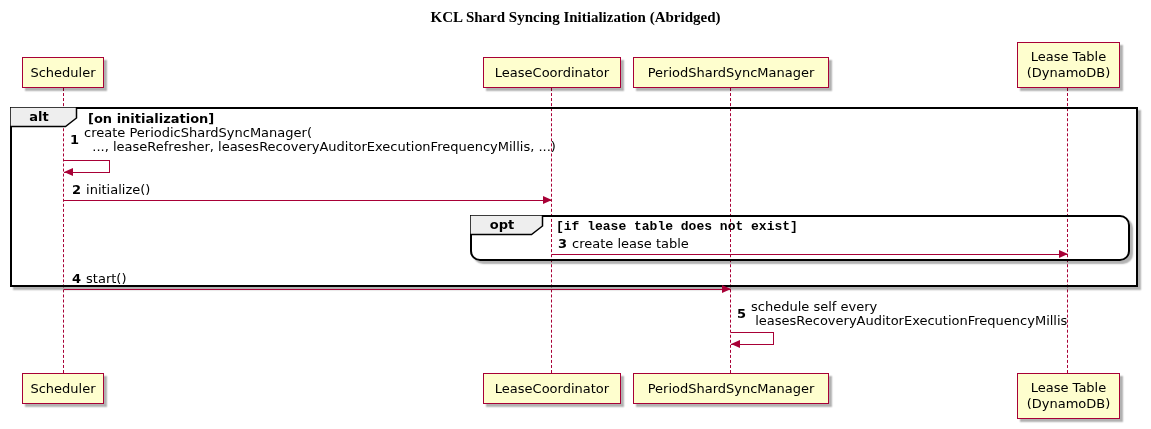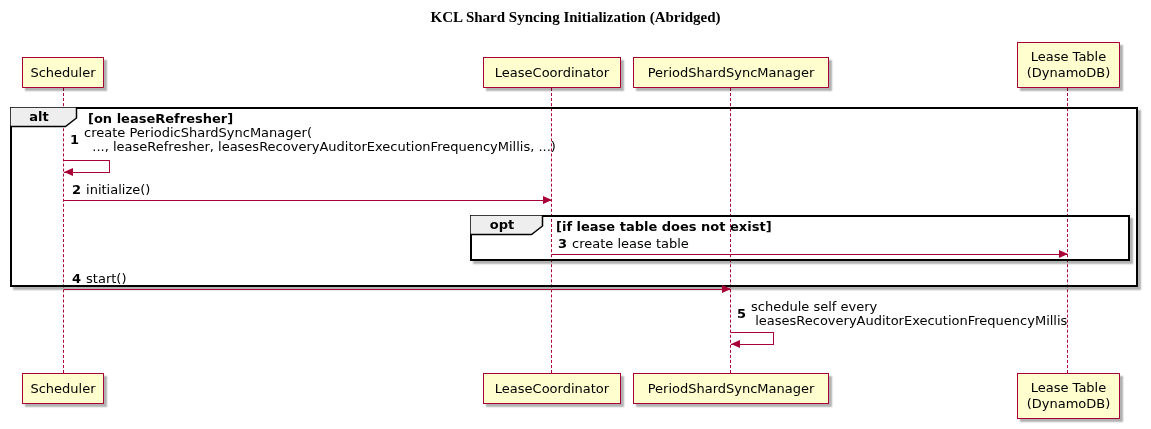--- a/index.html
+++ b/index.html
@@ -55,31 +55,31 @@
   <div class="lifeline" style="left:730px;top:88px;height:285px;"></div>
   <div class="lifeline" style="left:1067px;top:88px;height:285px;"></div>
 
   <div class="frame" style="left:10px;top:107px;width:1128px;height:180px;">
     <div class="frame-tab" style="width:68px;height:21px;">
       <svg width="68" height="21">
         <path d="M0,0 H66.5 V11 L55.5,19.5 H0 Z" fill="#EEEEEE" stroke="#000000" stroke-width="1.5"></path>
       </svg>
       <span class="tab-text">alt</span>
     </div>
-    <div class="frame-cond" style="left:76px;top:2px;">[on leaseRefresher]</div>
+    <div class="frame-cond" style="left:76px;top:2px;">[on initialization]</div>
   </div>
 
-  <div class="frame" style="left:470px;top:215px;width:660px;height:46px;">
+  <div class="frame" style="left:470px;top:215px;width:660px;height:46px;border-radius:10px;">
     <div class="frame-tab" style="width:74px;height:21px;">
       <svg width="74" height="21">
         <path d="M0,0 H72.5 V11 L61.5,19.5 H0 Z" fill="#EEEEEE" stroke="#000000" stroke-width="1.5"></path>
       </svg>
       <span class="tab-text">opt</span>
     </div>
-    <div class="frame-cond" style="left:84px;top:2px;">[if lease table does not exist]</div>
+    <div class="frame-cond" style="left:84px;top:2px;font-family:Liberation Mono, monospace;">[if lease table does not exist]</div>
   </div>
 
   <div class="msg" style="left:70px;top:126px;">
     <span class="msg-num">1</span>
     <span class="msg-text">create PeriodicShardSyncManager(
 &nbsp;&nbsp;..., leaseRefresher, leasesRecoveryAuditorExecutionFrequencyMillis, ...)</span>
   </div>
   <div class="aline-h" style="left:64px;top:160px;width:46px;"></div>
   <div class="aline-v" style="left:109px;top:160px;height:12px;"></div>
   <div class="aline-h" style="left:64px;top:172px;width:46px;"></div>

